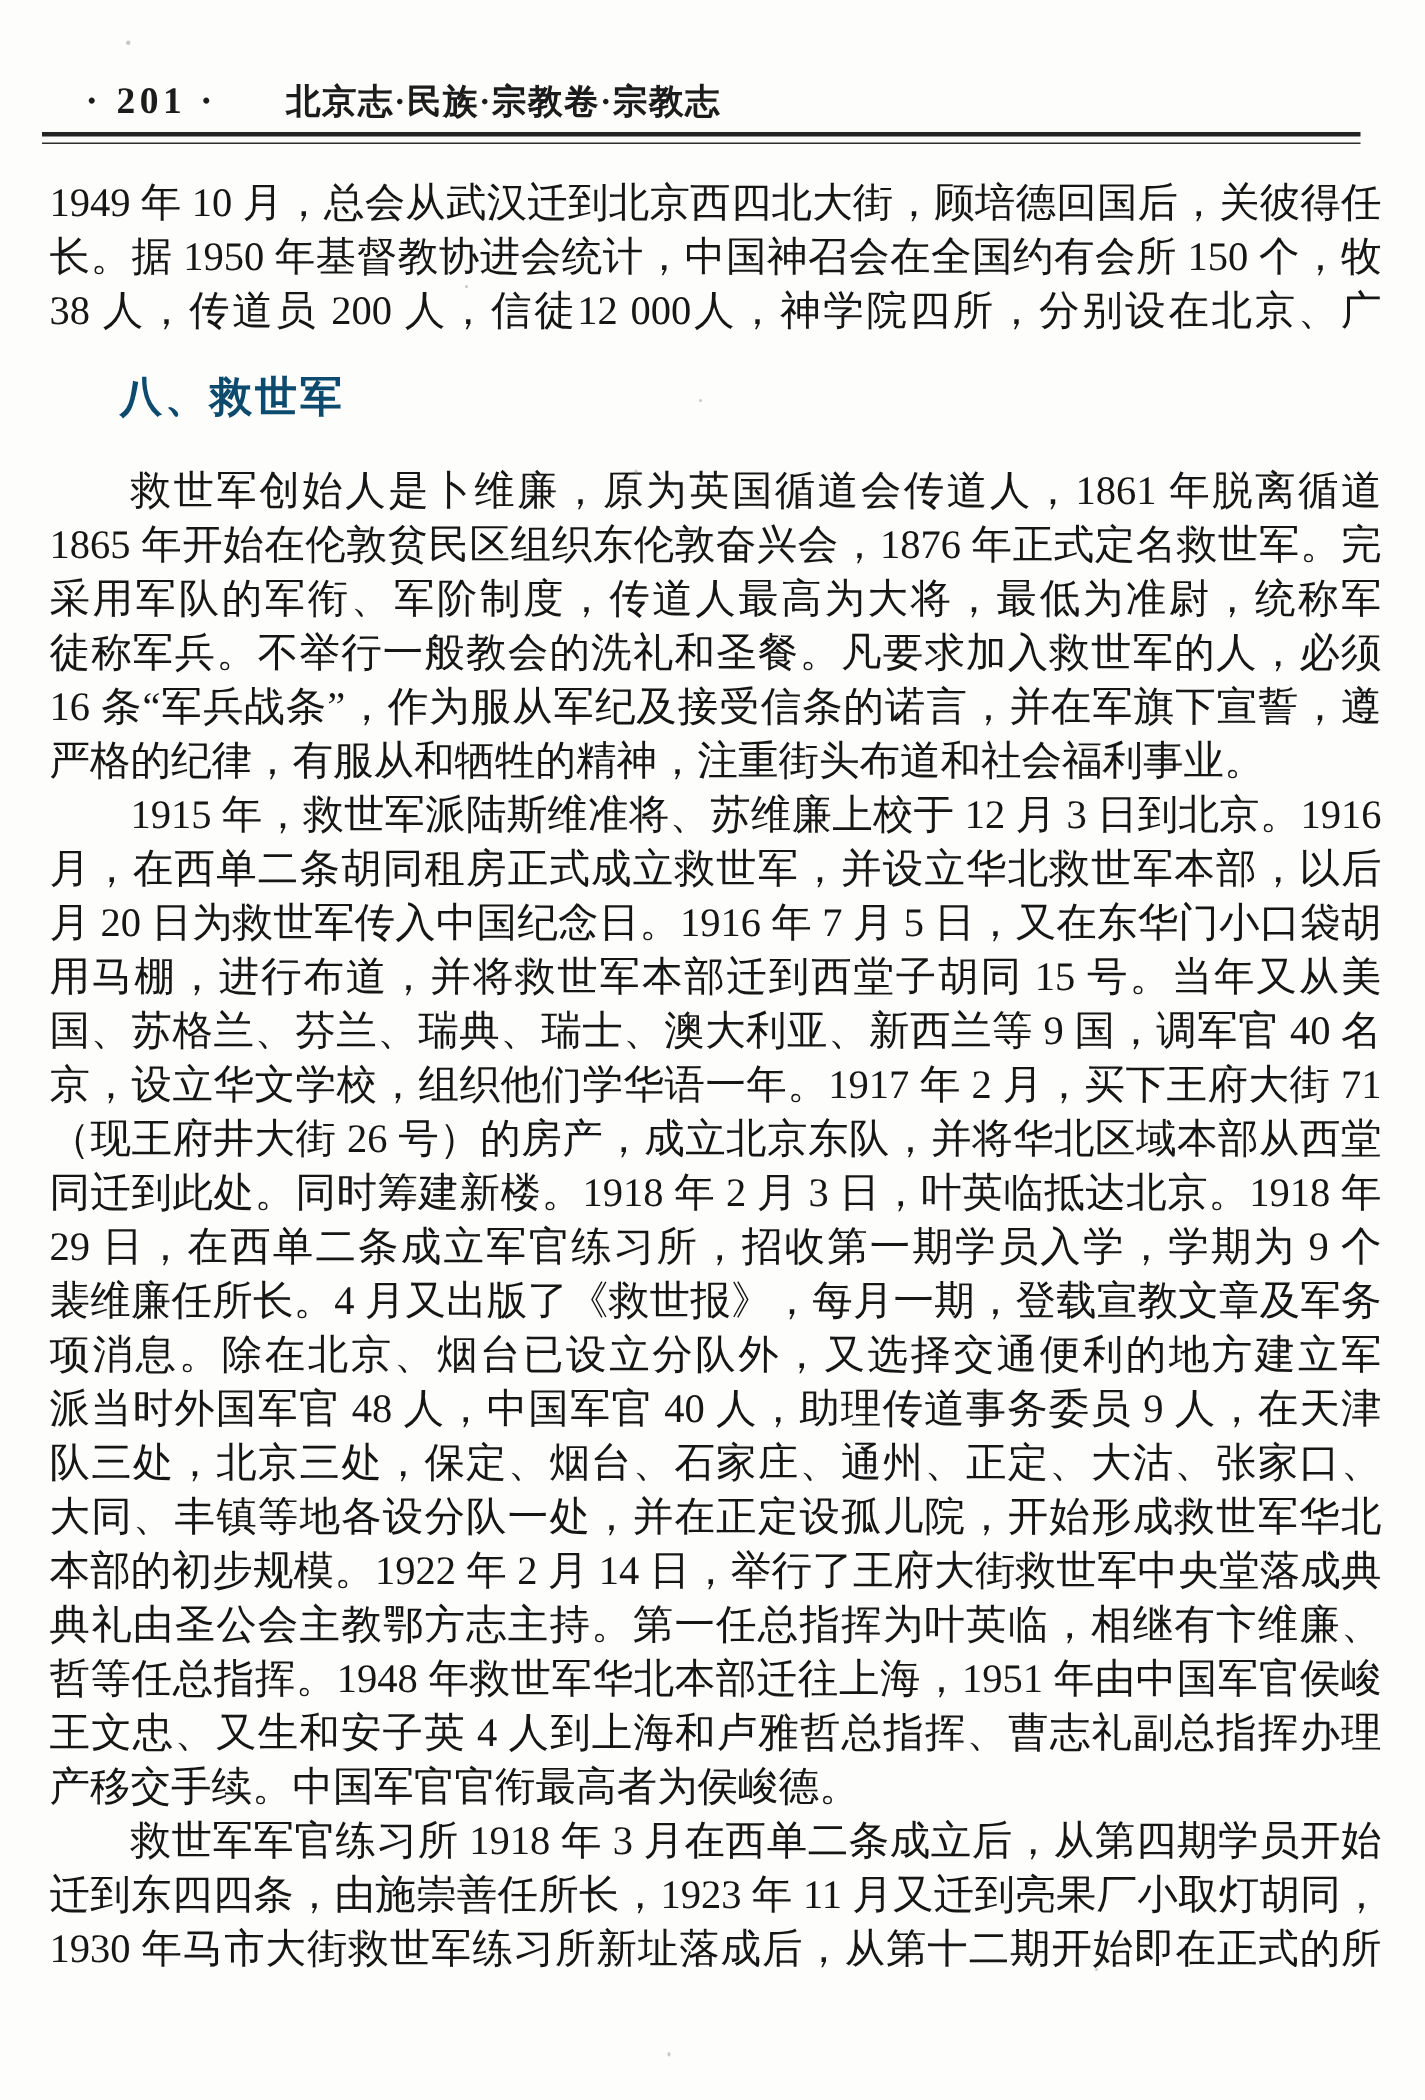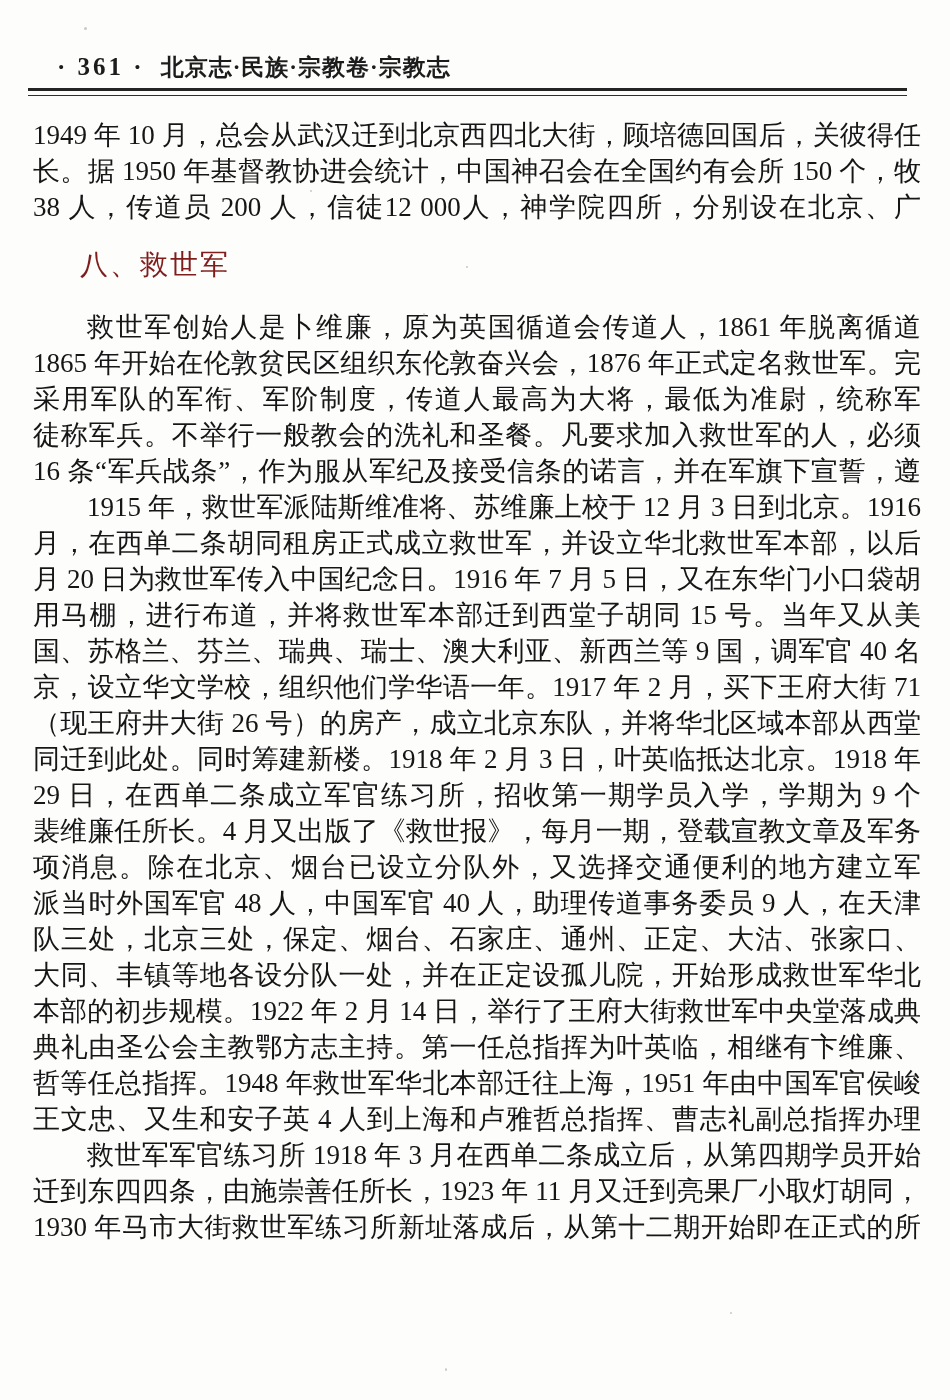--- a/index.html
+++ b/index.html
@@ -13,21 +13,21 @@
   .header {
     position:absolute; top:52px; left:57px; right:40px;
     display:flex; align-items:baseline; color:#1c1c1c;
   }
   .pagenum {
     font-family:"Liberation Serif","DejaVu Serif",serif;
     font-weight:bold; font-size:25px; letter-spacing:3px;
   }
   .booktitle {
     font-family:"Liberation Serif","DejaVu Serif",serif;
-    font-weight:bold; font-size:23px; margin-left:16px; letter-spacing:1px;
+    font-weight:bold; font-size:23px; margin-left:46px; letter-spacing:1px;
   }
   
   .rule {
     position:absolute; top:88px; left:28px; width:879px; height:4px;
     border-top:3px solid #242424; border-bottom:1px solid #2e2e2e;
   }
   
   .content {
     position:absolute; top:117px; left:33px; width:888px;
   }
@@ -35,62 +35,63 @@
     height:36px; line-height:36px; font-size:27px;
     font-family:"Liberation Serif","DejaVu Serif",serif;
     text-align:justify; text-align-last:justify;
     overflow:hidden; white-space:normal;
   }
   .line.para-end { text-align-last:left; }
   .para.indented .line:first-child { text-indent:2em; }
   .heading {
     margin:22px 0 26px 0; text-indent:47px; letter-spacing:2px;
     font-family:"Liberation Sans","DejaVu Sans",sans-serif;
-    font-weight:normal; font-size:28px; line-height:36px; color:#7f1d1d;
+    font-weight:bold; font-size:28px; line-height:36px; color:#0c4a6e;
   }
   
   .noise i {
     position:absolute; display:block; background:#8a8a8a;
     border-radius:50%; opacity:.45;
   }
   .noise i:nth-child(1){ left:84px;  top:27px;   width:3px; height:3px; }
   .noise i:nth-child(2){ left:423px; top:313px;  width:2px; height:3px; }
   .noise i:nth-child(3){ left:466px; top:266px;  width:2px; height:2px; }
   .noise i:nth-child(4){ left:310px; top:190px;  width:2px; height:2px; }
   .noise i:nth-child(5){ left:173px; top:829px;  width:2px; height:2px; }
   .noise i:nth-child(6){ left:445px; top:1368px; width:2px; height:3px; }
   .noise i:nth-child(7){ left:730px; top:1312px; width:2px; height:2px; }
 </style>
 </head>
 <body>
 
 <div class="page">
 
   <div class="header">
-    <span class="pagenum">· 361 ·</span>
+    <span class="pagenum">· 201 ·</span>
     <span class="booktitle">北京志·民族·宗教卷·宗教志</span>
   </div>
 
   <div class="rule"></div>
 
   <div class="content">
     <div class="para">
         <div class="line">1949 年 10 月，总会从武汉迁到北京西四北大街，顾培德回国后，关彼得任会</div>
         <div class="line">长。据 1950 年基督教协进会统计，中国神召会在全国约有会所 150 个，牧师</div>
         <div class="line">38 人，传道员 200 人，信徒12 000人，神学院四所，分别设在北京、广州、昆</div>
       </div>
 
     <h2 class="heading">八、救世军</h2>
 
     <div class="para indented">
         <div class="line">救世军创始人是卜维廉，原为英国循道会传道人，1861 年脱离循道会，</div>
         <div class="line">1865 年开始在伦敦贫民区组织东伦敦奋兴会，1876 年正式定名救世军。完全</div>
         <div class="line">采用军队的军衔、军阶制度，传道人最高为大将，最低为准尉，统称军官。信</div>
         <div class="line">徒称军兵。不举行一般教会的洗礼和圣餐。凡要求加入救世军的人，必须签署</div>
         <div class="line">16 条“军兵战条”，作为服从军纪及接受信条的诺言，并在军旗下宣誓，遵守</div>
+        <div class="line para-end">严格的纪律，有服从和牺牲的精神，注重街头布道和社会福利事业。</div>
       </div>
 
     <div class="para indented">
         <div class="line">1915 年，救世军派陆斯维准将、苏维廉上校于 12 月 3 日到北京。1916 年 1</div>
         <div class="line">月，在西单二条胡同租房正式成立救世军，并设立华北救世军本部，以后便订 1</div>
         <div class="line">月 20 日为救世军传入中国纪念日。1916 年 7 月 5 日，又在东华门小口袋胡同租</div>
         <div class="line">用马棚，进行布道，并将救世军本部迁到西堂子胡同 15 号。当年又从美国、英</div>
         <div class="line">国、苏格兰、芬兰、瑞典、瑞士、澳大利亚、新西兰等 9 国，调军官 40 名到北</div>
         <div class="line">京，设立华文学校，组织他们学华语一年。1917 年 2 月，买下王府大街 71 号</div>
         <div class="line">（现王府井大街 26 号）的房产，成立北京东队，并将华北区域本部从西堂子胡</div>
@@ -98,20 +99,21 @@
         <div class="line">29 日，在西单二条成立军官练习所，招收第一期学员入学，学期为 9 个月，由</div>
         <div class="line">裴维廉任所长。4 月又出版了《救世报》，每月一期，登载宣教文章及军务的各</div>
         <div class="line">项消息。除在北京、烟台已设立分队外，又选择交通便利的地方建立军队，分</div>
         <div class="line">派当时外国军官 48 人，中国军官 40 人，助理传道事务委员 9 人，在天津设立分</div>
         <div class="line">队三处，北京三处，保定、烟台、石家庄、通州、正定、大沽、张家口、太原、</div>
         <div class="line">大同、丰镇等地各设分队一处，并在正定设孤儿院，开始形成救世军华北区域</div>
         <div class="line">本部的初步规模。1922 年 2 月 14 日，举行了王府大街救世军中央堂落成典礼，</div>
         <div class="line">典礼由圣公会主教鄂方志主持。第一任总指挥为叶英临，相继有卞维廉、芦雅</div>
         <div class="line">哲等任总指挥。1948 年救世军华北本部迁往上海，1951 年由中国军官侯峻德、</div>
         <div class="line">王文忠、又生和安子英 4 人到上海和卢雅哲总指挥、曹志礼副总指挥办理了财</div>
+        <div class="line para-end">产移交手续。中国军官官衔最高者为侯峻德。</div>
       </div>
 
     <div class="para indented">
         <div class="line">救世军军官练习所 1918 年 3 月在西单二条成立后，从第四期学员开始又</div>
         <div class="line">迁到东四四条，由施崇善任所长，1923 年 11 月又迁到亮果厂小取灯胡同，</div>
         <div class="line">1930 年马市大街救世军练习所新址落成后，从第十二期开始即在正式的所址</div>
       </div>
   </div>
 
   <div class="noise">

